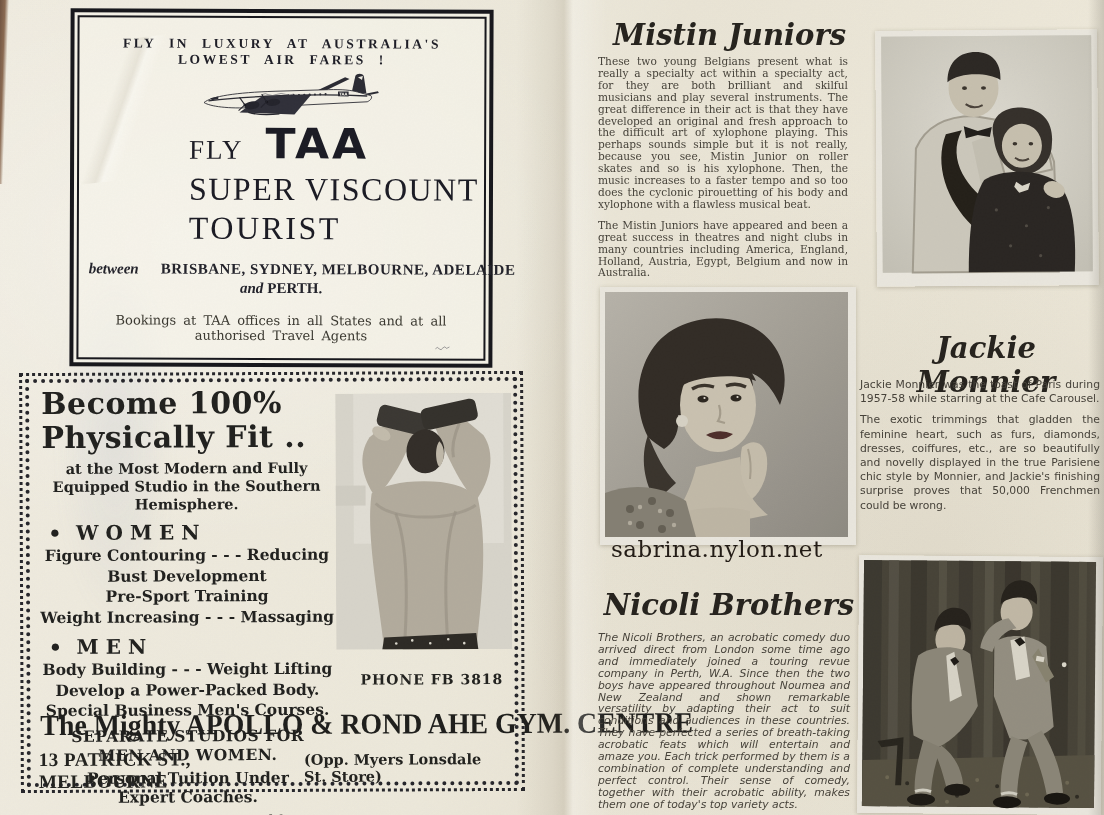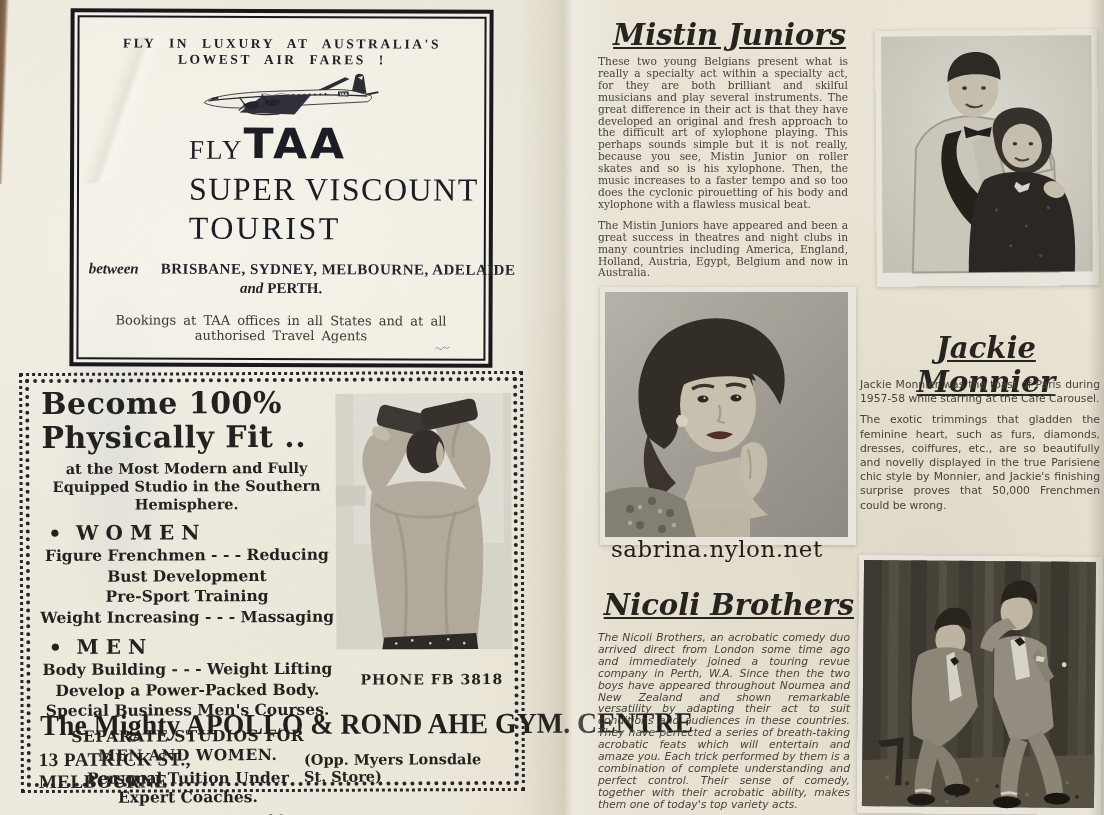--- a/index.html
+++ b/index.html
@@ -34,21 +34,21 @@
     border:4px solid #17171c; background:rgba(248,245,236,0.55); transform:rotate(0.2deg); }
   .taa-inner { position:absolute; inset:3px; border:2px solid #17171c; padding:18px 10px 8px 10px;
     display:flex; flex-direction:column; }
   .taa-headline { text-align:center; font:700 13.5px "Liberation Serif", serif; letter-spacing:2.6px;
     word-spacing:7px; color:#1d1d26; }
   .taa-plane { margin:2px auto 0 auto; display:block; }
   .taa-logo-row { display:flex; margin:-4px 0 0 78px; }
   .taa-bar { width:8px; height:114px; background:#16161c; border-radius:2px; margin:4px 22px 0 0; }
   .taa-lines { display:flex; flex-direction:column; color:#1b1b24; }
   .taa-l1 { display:flex; align-items:baseline; }
-  .taa-fly { font:400 27px "Liberation Serif", serif; letter-spacing:2px; margin-right:0; }
+  .taa-fly { font:400 27px "Liberation Serif", serif; letter-spacing:2px; margin-right:22px; }
   .taa-brand { font:900 44px "DejaVu Sans", sans-serif; letter-spacing:3px; transform:scaleY(0.95); }
   .taa-super { font:400 32px "Liberation Serif", serif; letter-spacing:1.5px; margin-top:2px; white-space:nowrap; }
   .taa-tourist { font:400 32px "Liberation Serif", serif; letter-spacing:2.5px; margin-top:2px; }
   .taa-between { text-align:center; margin-top:13px; color:#23232b; white-space:nowrap; }
   .taa-between .it { font:italic 700 15px "Liberation Serif", serif; margin-right:18px; }
   .taa-between .b { font:700 15px "Liberation Serif", serif; letter-spacing:0.5px; }
   .taa-between2 { text-align:center; margin-top:1px; color:#23232b; }
   .taa-bookings { margin-top:16px; text-align:center; font:400 13px "DejaVu Serif", serif;
     color:#3a3830; word-spacing:3px; }
   .taa-scribble { align-self:flex-end; margin:2px 14px 0 0; }
@@ -73,21 +73,21 @@
   .gym-photo-caption { position:absolute; left:330px; top:290px; font:800 14px "DejaVu Serif", serif;
     letter-spacing:1px; color:#22221f; }
   .gym-name { position:absolute; left:0; right:0; top:326px; text-align:center;
     font:700 29px "Liberation Serif", serif; color:#1e1e1c; transform:scaleX(0.96); white-space:nowrap; }
   .gym-addr-row { position:absolute; left:8px; right:10px; top:366px; display:flex;
     justify-content:space-between; align-items:baseline; color:#22221f; }
   .gym-addr { font:700 19px "Liberation Serif", serif; letter-spacing:0.5px; }
   .gym-addr-note { font:700 14.5px "DejaVu Serif", serif;margin-left:44px; }
 
   
-  .art-title { position:absolute; font:italic 700 29px "DejaVu Serif", serif; color:#26231e;text-decoration:underline; }
+  .art-title { position:absolute; font:italic 700 29px "DejaVu Serif", serif; color:#26231e; }
   .mistin-title { left:598px; top:18px; width:254px; text-align:right; padding-right:6px; }
   .jackie-title { left:864px; top:331px; width:244px; text-align:center; }
   .nicoli-title { left:598px; top:588px; width:256px; text-align:right; }
 
   .body-col { position:absolute; color:#46423a; text-align:justify; }
   .mistin-body { left:598px; top:56px; width:250px; font:400 10.6px/11.9px "DejaVu Serif", serif; }
   .mistin-body p + p { margin-top:9px; }
   .jackie-body { left:860px; top:378px; width:240px; font:400 10.8px/14.2px "DejaVu Sans", sans-serif; }
   .jackie-body p + p { margin-top:7px; }
   .nicoli-body { left:598px; top:632px; width:252px; font:italic 400 10.8px/11.9px "DejaVu Sans", sans-serif; }
@@ -191,21 +191,21 @@
   <div class="gym-ad">
     <div class="gym-left">
       <div class="gym-title">Become 100%</div>
       <div class="gym-title">Physically Fit ..</div>
       <div class="gym-sub">at the Most Modern and Fully Equipped Studio in the Southern Hemisphere.</div>
 
       <div class="gym-cat">
         <span class="gym-bullet">●</span>
         <span class="gym-cat-label">WOMEN</span>
       </div>
-      <div class="gym-item">Figure Frenchmen - - - Reducing</div>
+      <div class="gym-item">Figure Contouring - - - Reducing</div>
       <div class="gym-item">Bust Development</div>
       <div class="gym-item">Pre-Sport Training</div>
       <div class="gym-item">Weight Increasing - - - Massaging</div>
 
       <div class="gym-cat">
         <span class="gym-bullet">●</span>
         <span class="gym-cat-label">MEN</span>
       </div>
       <div class="gym-item">Body Building - - - Weight Lifting</div>
       <div class="gym-item">Develop a Power-Packed Body.</div>

